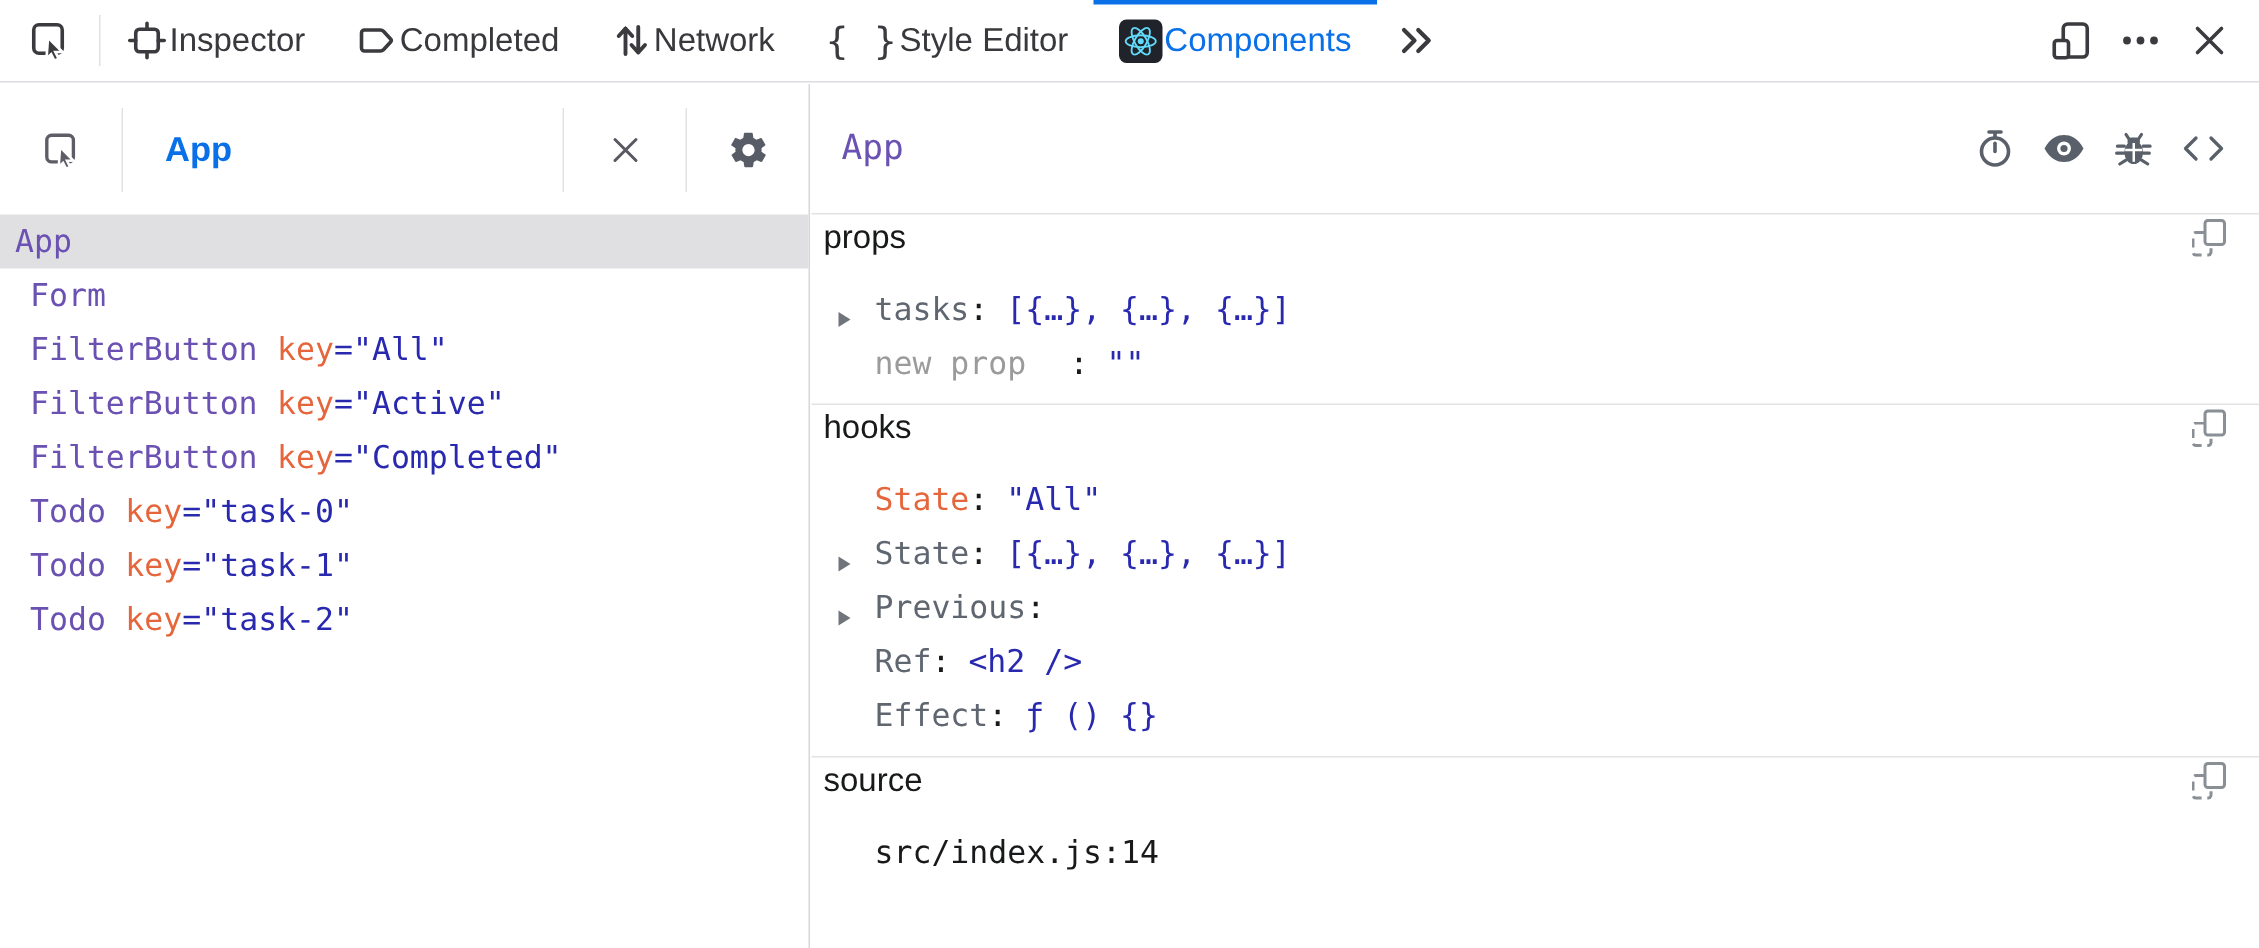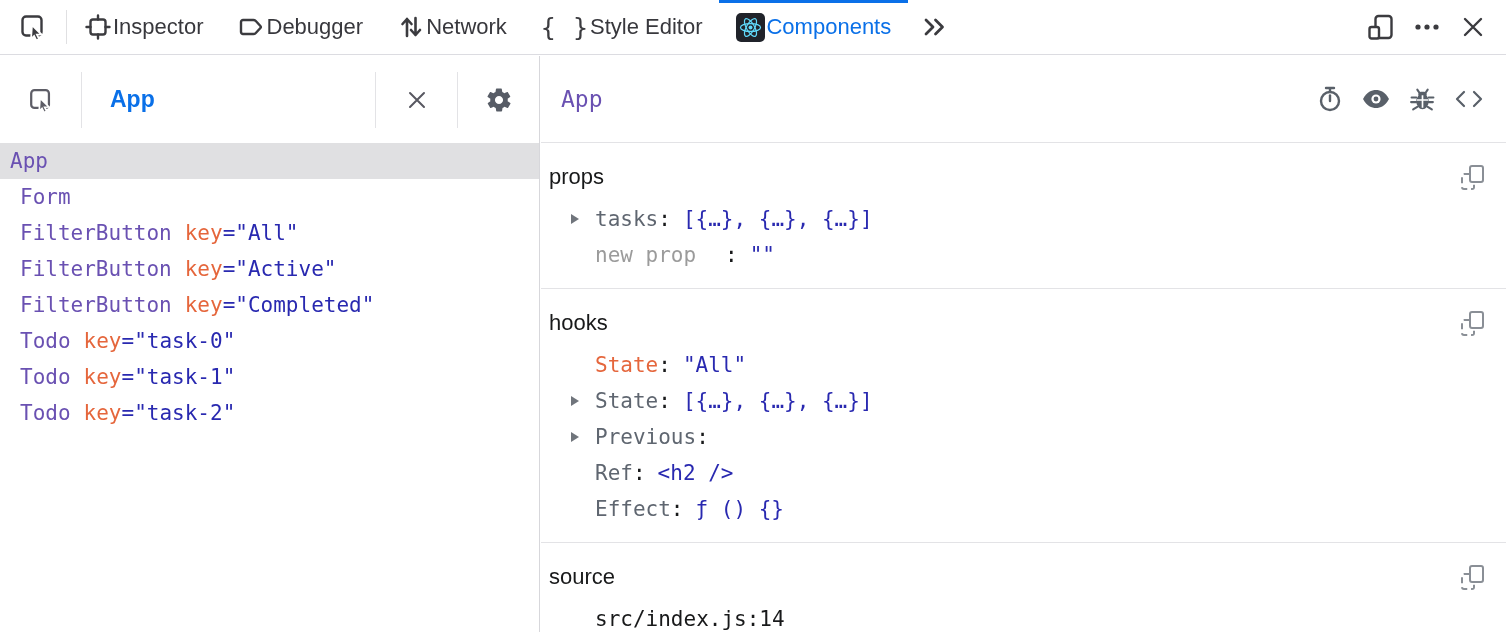--- a/index.html
+++ b/index.html
@@ -63,25 +63,25 @@
   
   .right-panel { position:absolute; top:56px; left:541px; right:0; bottom:0; background:#fff; }
   .rp-header {
     height:87px; border-bottom:1px solid #e3e3e6;
     display:flex; align-items:center; padding:0 22px 0 20px;
   }
   .rp-title { font-size:23px; color:#6a51b2; }
   .rp-icons { margin-left:auto; display:flex; align-items:center; gap:18px; }
   .section { border-bottom:1px solid #e3e3e6; padding-bottom:15px; }
   .section.last { border-bottom:none; }
-  .sec-head { margin-top:20px; height:28px; display:flex; align-items:center; padding:0 22px 0 8px; }
+  .sec-head { margin-top:1px; height:28px; display:flex; align-items:center; padding:0 22px 0 8px; }
   .sec-label { font-size:22px; color:#18191a; }
   .sec-rows { margin-top:10px; }
   .prow {
-    height:36px; display:flex; align-items:center; padding-left:28px;
+    height:36px; display:flex; align-items:flex-end; padding-left:16px;
     font-family:"DejaVu Sans Mono","Liberation Mono",monospace; font-size:21px; white-space:pre;
   }
   .arrow-slot { width:26px; display:flex; align-items:center; }
   .tri {
     width:0; height:0; margin-left:2px;
     border-left:8px solid #70757c; border-top:5.5px solid transparent; border-bottom:5.5px solid transparent;
   }
   .pname { color:#5f6670; }
   .pname.n-orange { color:#e5663c; }
   .pname.n-muted { color:#9b9b9b; min-width:130px; }
@@ -117,21 +117,21 @@
       <path d="M14 2.5 v4 M14 21.5 v4 M2.5 14 h4 M21.5 14 h4"></path>
     </svg>
     <span class="tab-label">Inspector</span>
   </div>
 
 
   <div class="tab">
     <svg width="28" height="28" viewBox="0 0 28 28" fill="none" stroke="#3b3b3f" stroke-width="2.4" stroke-linejoin="round">
       <path d="M5 7 h10.5 c0.9 0 1.7 0.35 2.3 1 l4.6 5 c0.45 0.5 0.45 1.5 0 2 l-4.6 5 c-0.6 0.65 -1.4 1 -2.3 1 H5 c-1.1 0 -2 -0.9 -2 -2 v-10 c0 -1.1 0.9 -2 2 -2 z"></path>
     </svg>
-    <span class="tab-label">Debugger</span>
+    <span class="tab-label">Completed</span>
   </div>
 
   <div class="tab">
     <svg width="28" height="28" viewBox="0 0 28 28" fill="none" stroke="#3b3b3f" stroke-width="2.6" stroke-linecap="round" stroke-linejoin="round">
       <path d="M10 23 V6 M10 6 l-4.5 5 M10 6 l4.5 5"></path>
       <path d="M18.5 5 v17 M18.5 22 l-4.5 -5 M18.5 22 l4.5 -5"></path>
     </svg>
     <span class="tab-label">Network</span>
   </div>
 

